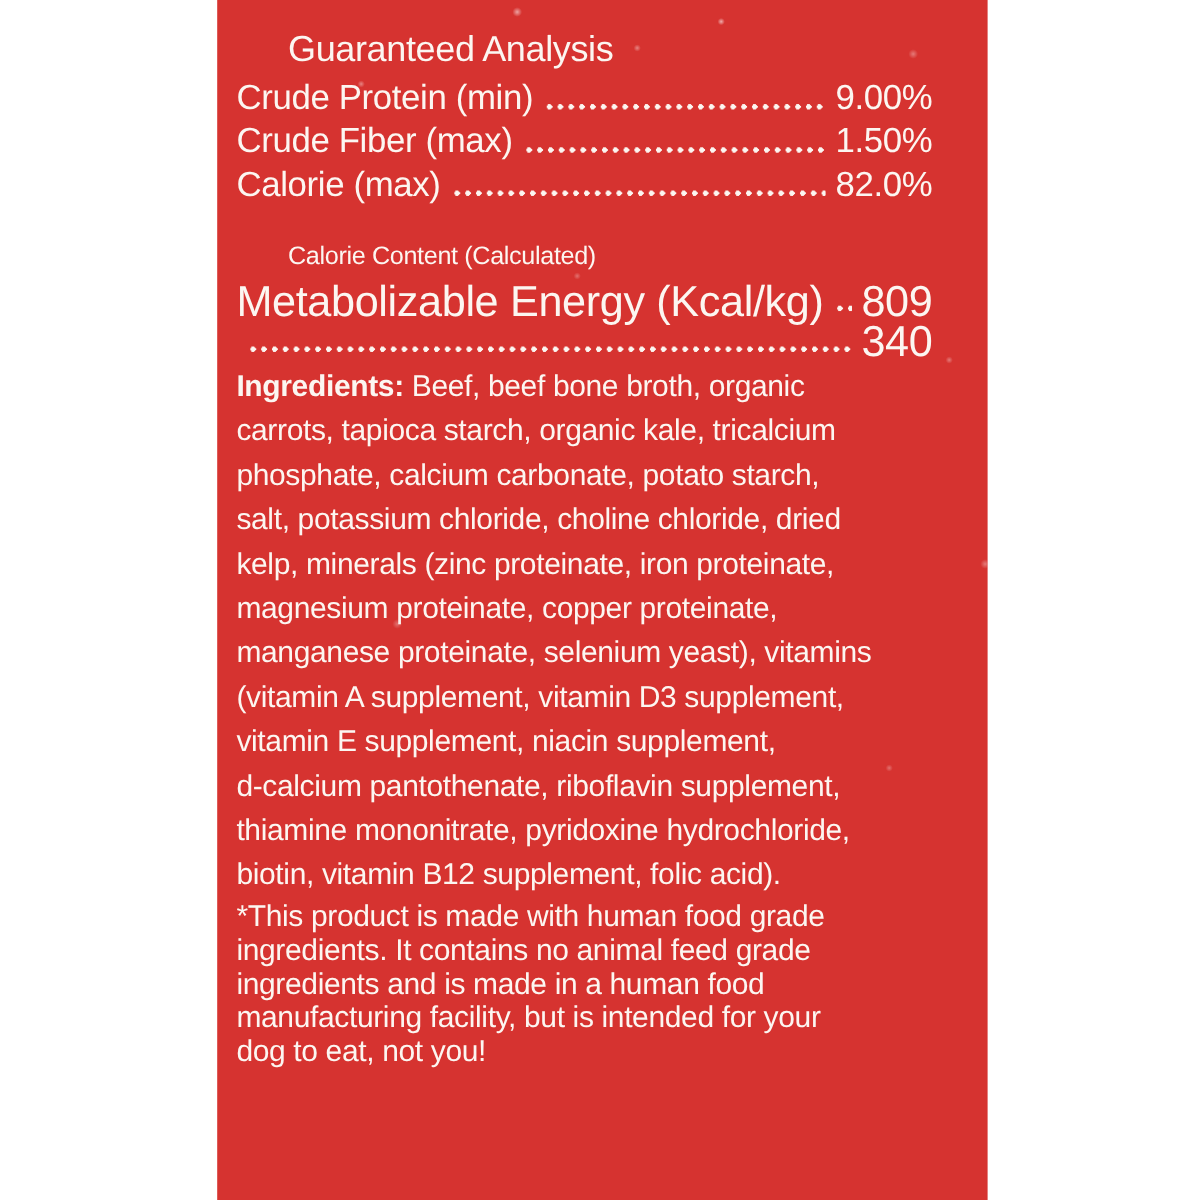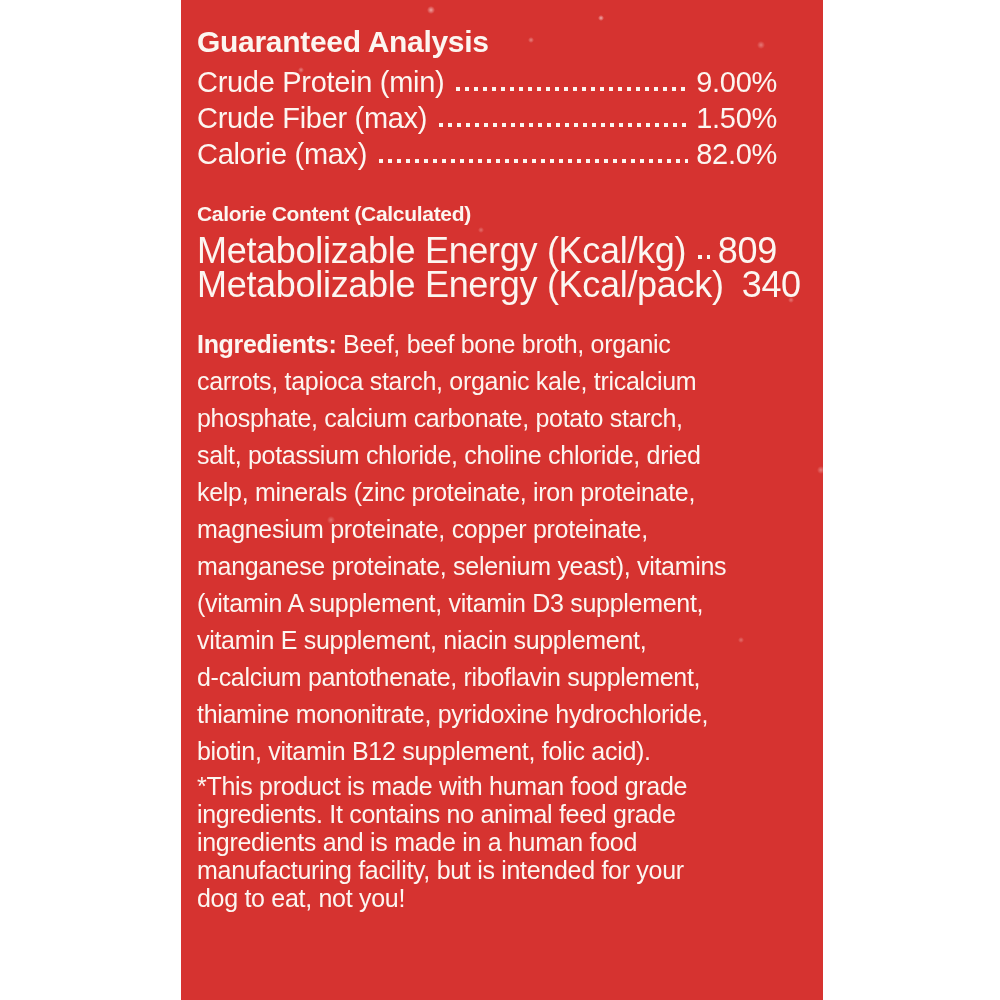--- a/index.html
+++ b/index.html
@@ -28,23 +28,24 @@
       radial-gradient(circle 2px at 120px 70px,  rgba(255,255,255,0.40), transparent 3px),
       radial-gradient(circle 2px at 300px 230px, rgba(255,255,255,0.30), transparent 3px),
       radial-gradient(circle 2px at 610px 300px, rgba(255,255,255,0.35), transparent 3px),
       radial-gradient(circle 3px at 150px 520px, rgba(255,255,255,0.30), transparent 4px),
       radial-gradient(circle 2px at 560px 640px, rgba(255,255,255,0.30), transparent 3px),
       radial-gradient(circle 3px at 640px 470px, rgba(255,255,255,0.35), transparent 4px);
     color: #fcf6f1;
   }
   .heading {
     font-size: 30px;
-    font-weight: 700;
+    font-weight: 400;
     line-height: 36px;
     letter-spacing: -0.3px;
+    margin-left: 43px;
   }
   .ga-rows { width: 580px; margin-top: 4px; }
   .row {
     display: flex;
     align-items: flex-start;
     font-size: 29px;
     line-height: 36px;
     letter-spacing: -0.3px;
     white-space: nowrap;
   }
@@ -59,21 +60,21 @@
   }
   .cc-heading { margin-top: 24px; font-size: 21px; }
   .cc-rows { width: 580px; margin-top: 2px; }
   .cc-rows .row { font-size: 36px; line-height: 34px; }
   .para {
     width: 600px;
     font-size: 25px;
     line-height: 37px;
     letter-spacing: -0.3px;
   }
-  .ingredients { margin-top: 24px; }
+  .ingredients { margin-top: 2px; }
   .para .bold { font-weight: 700; }
   .prewrap { white-space: pre-line; }
   .disclaimer { margin-top: 2px; line-height: 28px; }
 </style>
 </head>
 <body>
 
 <div class="page">
   <div class="panel">
 
@@ -99,21 +100,20 @@
 
     <div class="heading cc-heading">Calorie Content (Calculated)</div>
 
     <div class="cc-rows">
       <div class="row">
         <span>Metabolizable Energy (Kcal/kg)</span>
         <span class="leader"></span>
         <span>809</span>
       </div>
       <div class="row">
-        <span>Metabolizable Energy (Kcal/pack)</span>
         <span class="leader"></span>
         <span>340</span>
       </div>
     </div>
 
     <div class="para ingredients"><span class="bold">Ingredients:</span><span class="prewrap"> Beef, beef bone broth, organic
 carrots, tapioca starch, organic kale, tricalcium
 phosphate, calcium carbonate, potato starch,
 salt, potassium chloride, choline chloride, dried
 kelp, minerals (zinc proteinate, iron proteinate,

